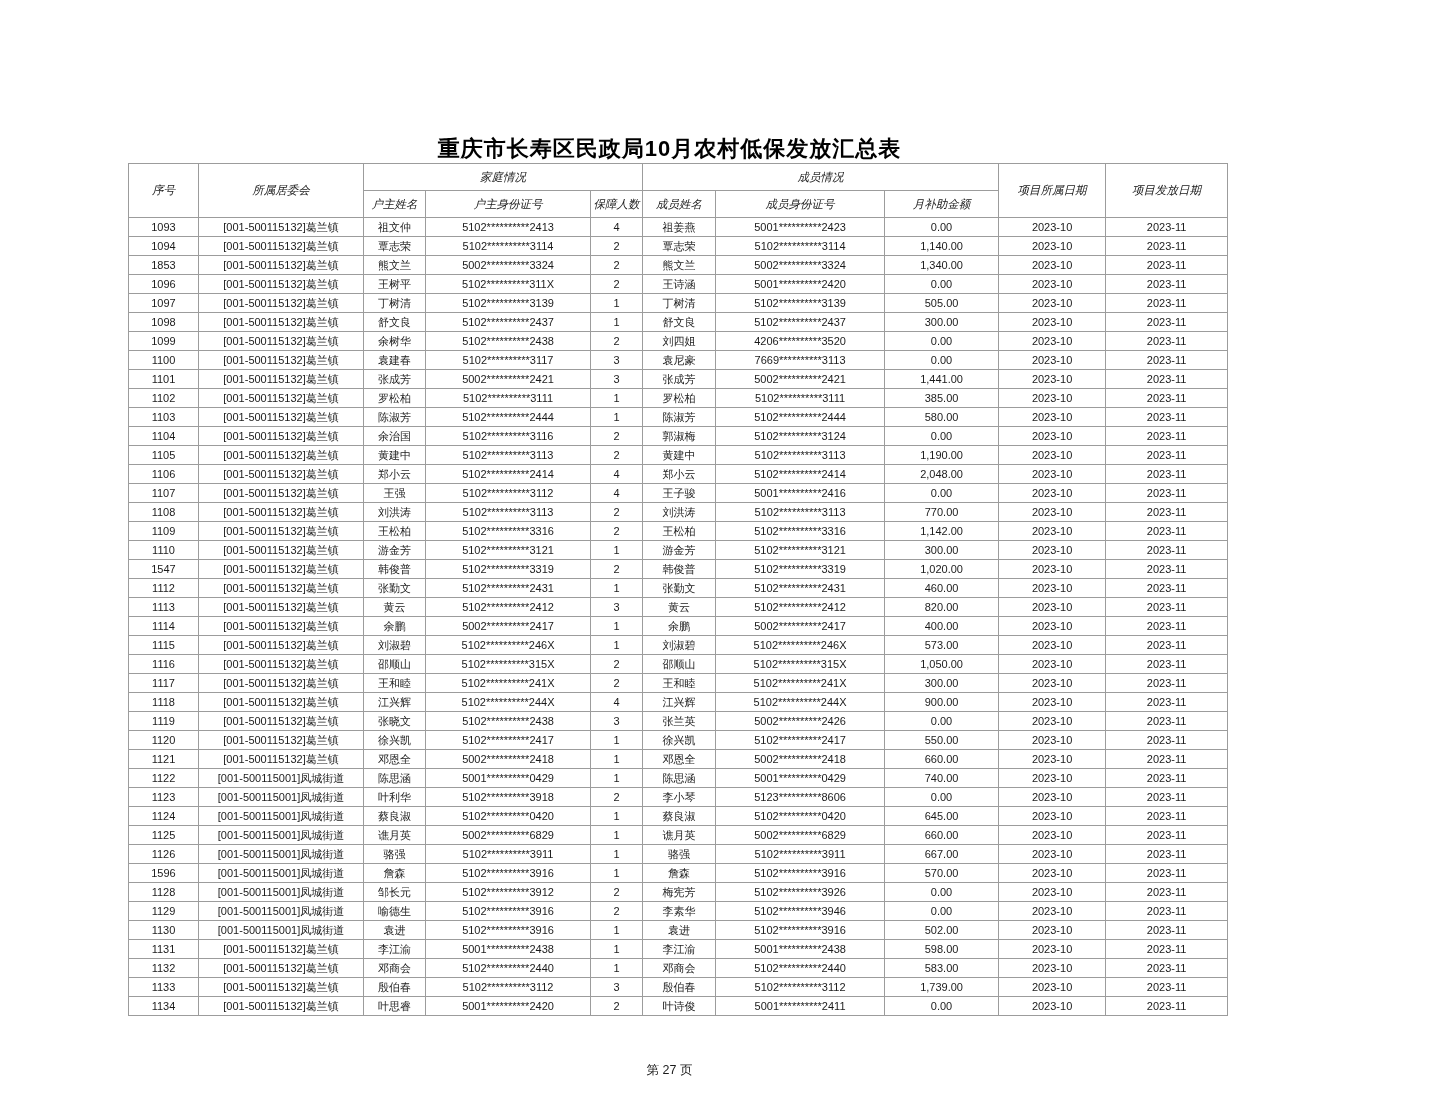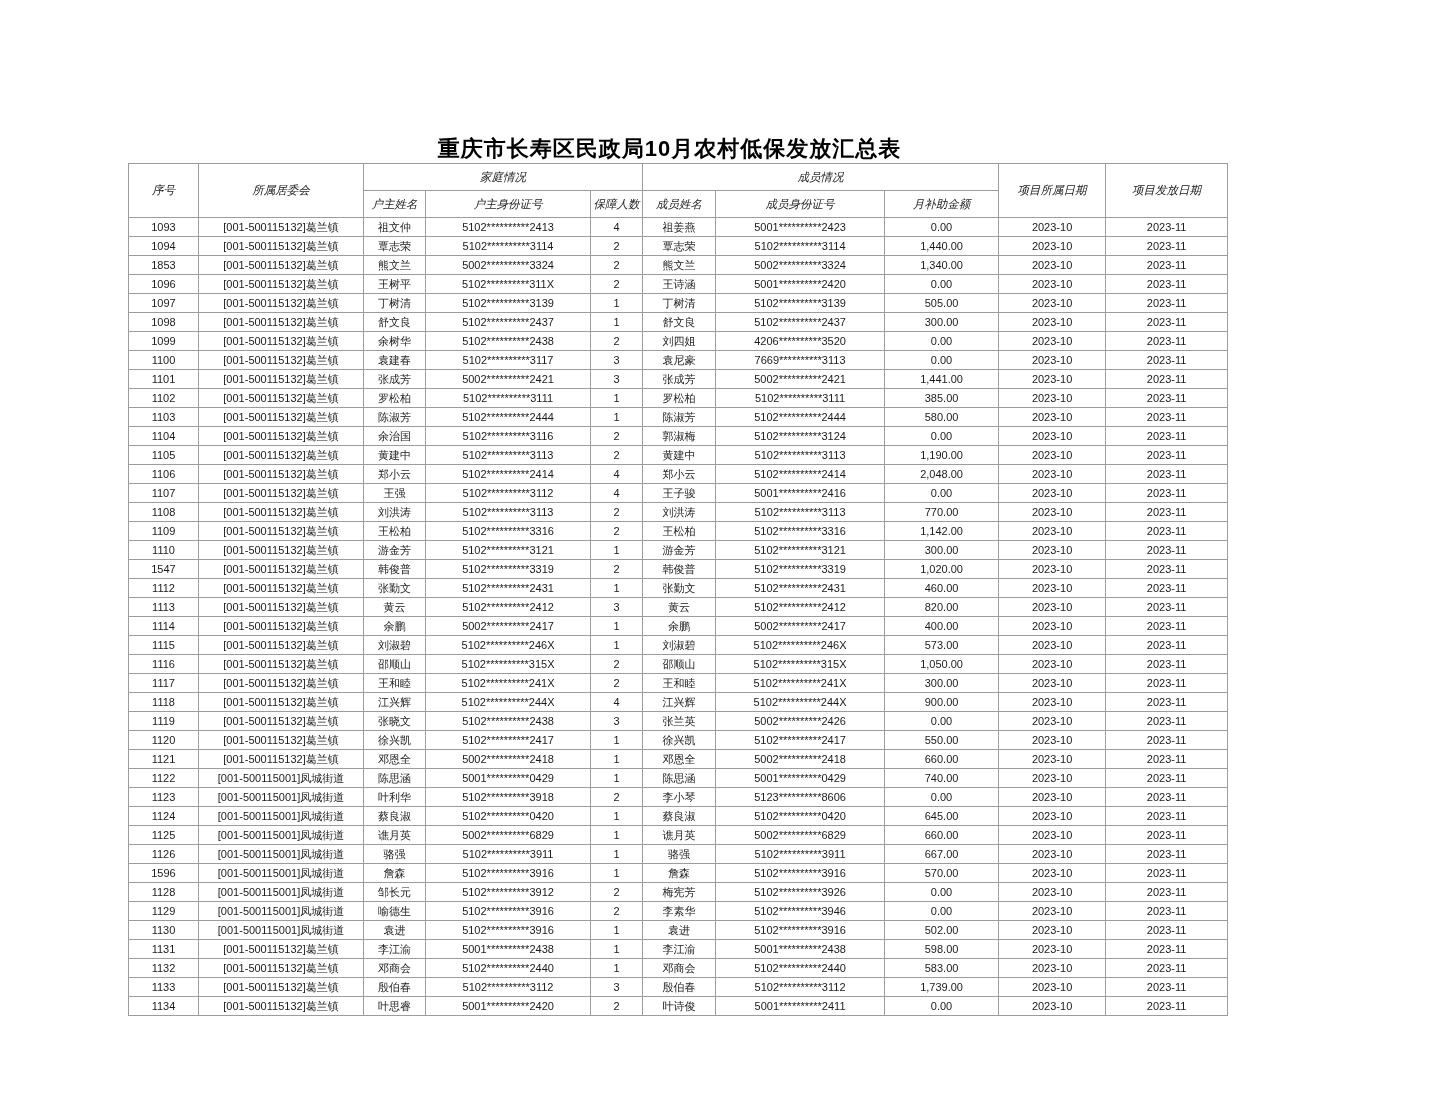--- a/index.html
+++ b/index.html
@@ -113,21 +113,21 @@
           <td>2023-11</td>
         </tr>
         <tr>
           <td>1094</td>
           <td>[001-500115132]葛兰镇</td>
           <td>覃志荣</td>
           <td>5102**********3114</td>
           <td>2</td>
           <td>覃志荣</td>
           <td>5102**********3114</td>
-          <td>1,440.00</td>
+          <td>1,140.00</td>
           <td>2023-10</td>
           <td>2023-11</td>
         </tr>
         <tr>
           <td>1853</td>
           <td>[001-500115132]葛兰镇</td>
           <td>熊文兰</td>
           <td>5002**********3324</td>
           <td>2</td>
           <td>熊文兰</td>
@@ -600,14 +600,15 @@
           <td>2</td>
           <td>叶诗俊</td>
           <td>5001**********2411</td>
           <td>0.00</td>
           <td>2023-10</td>
           <td>2023-11</td>
         </tr>
       </tbody>
   </table>
 
+  <div class="page-footer">第 27 页</div>
 
 </div>
 
 </body></html>

